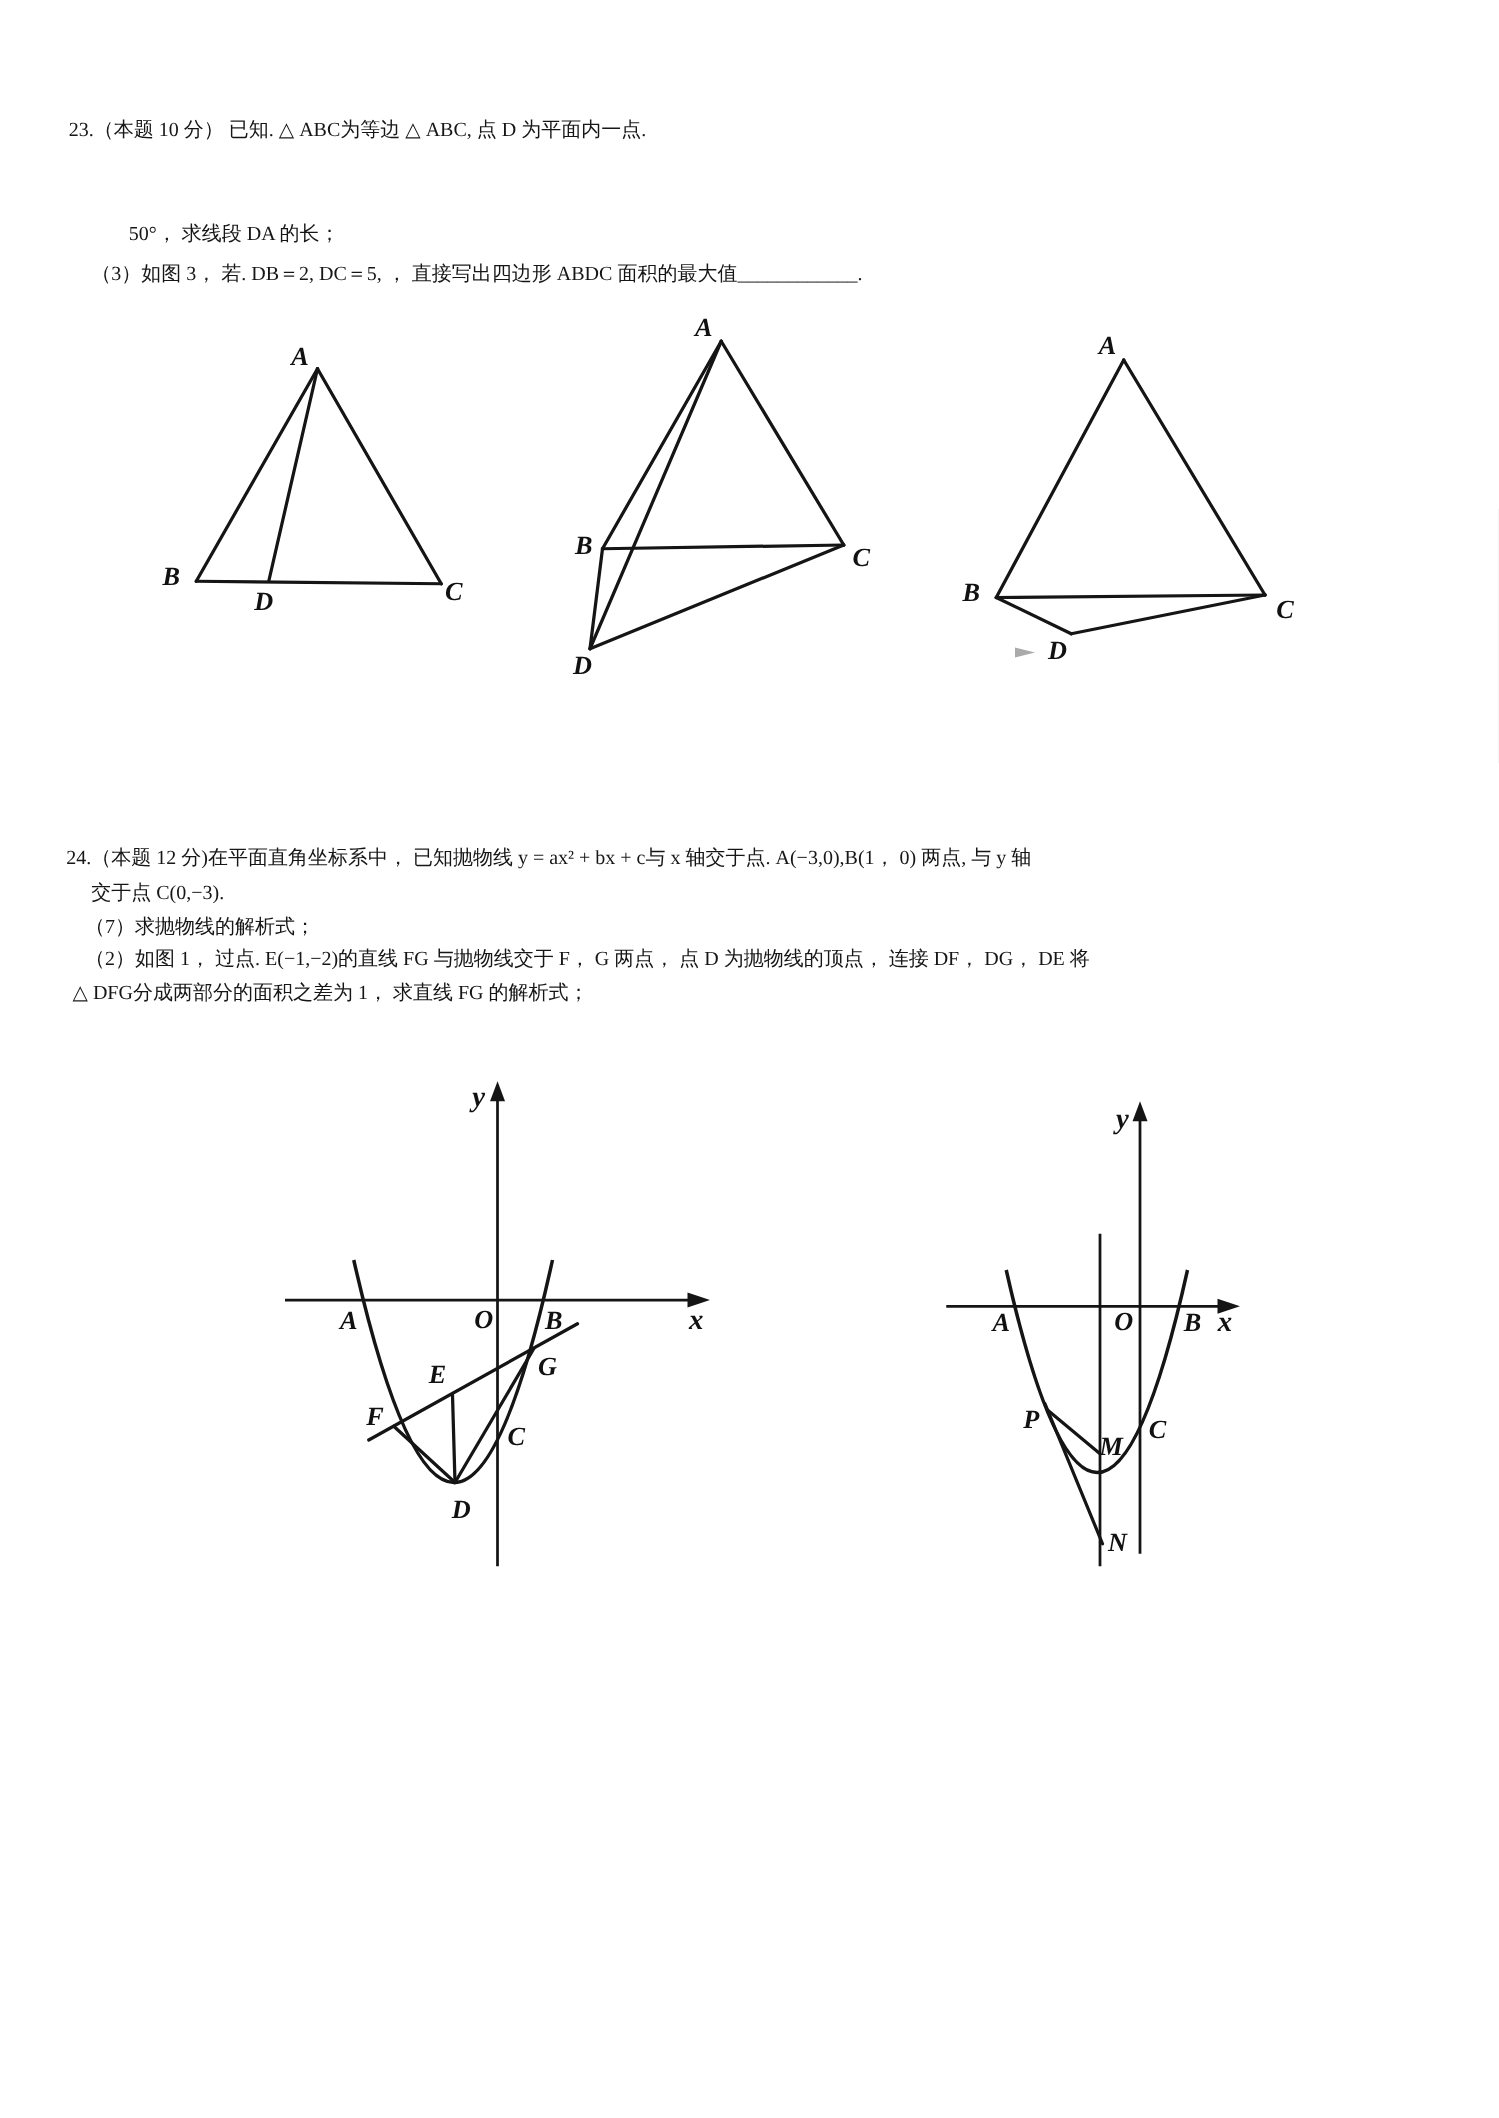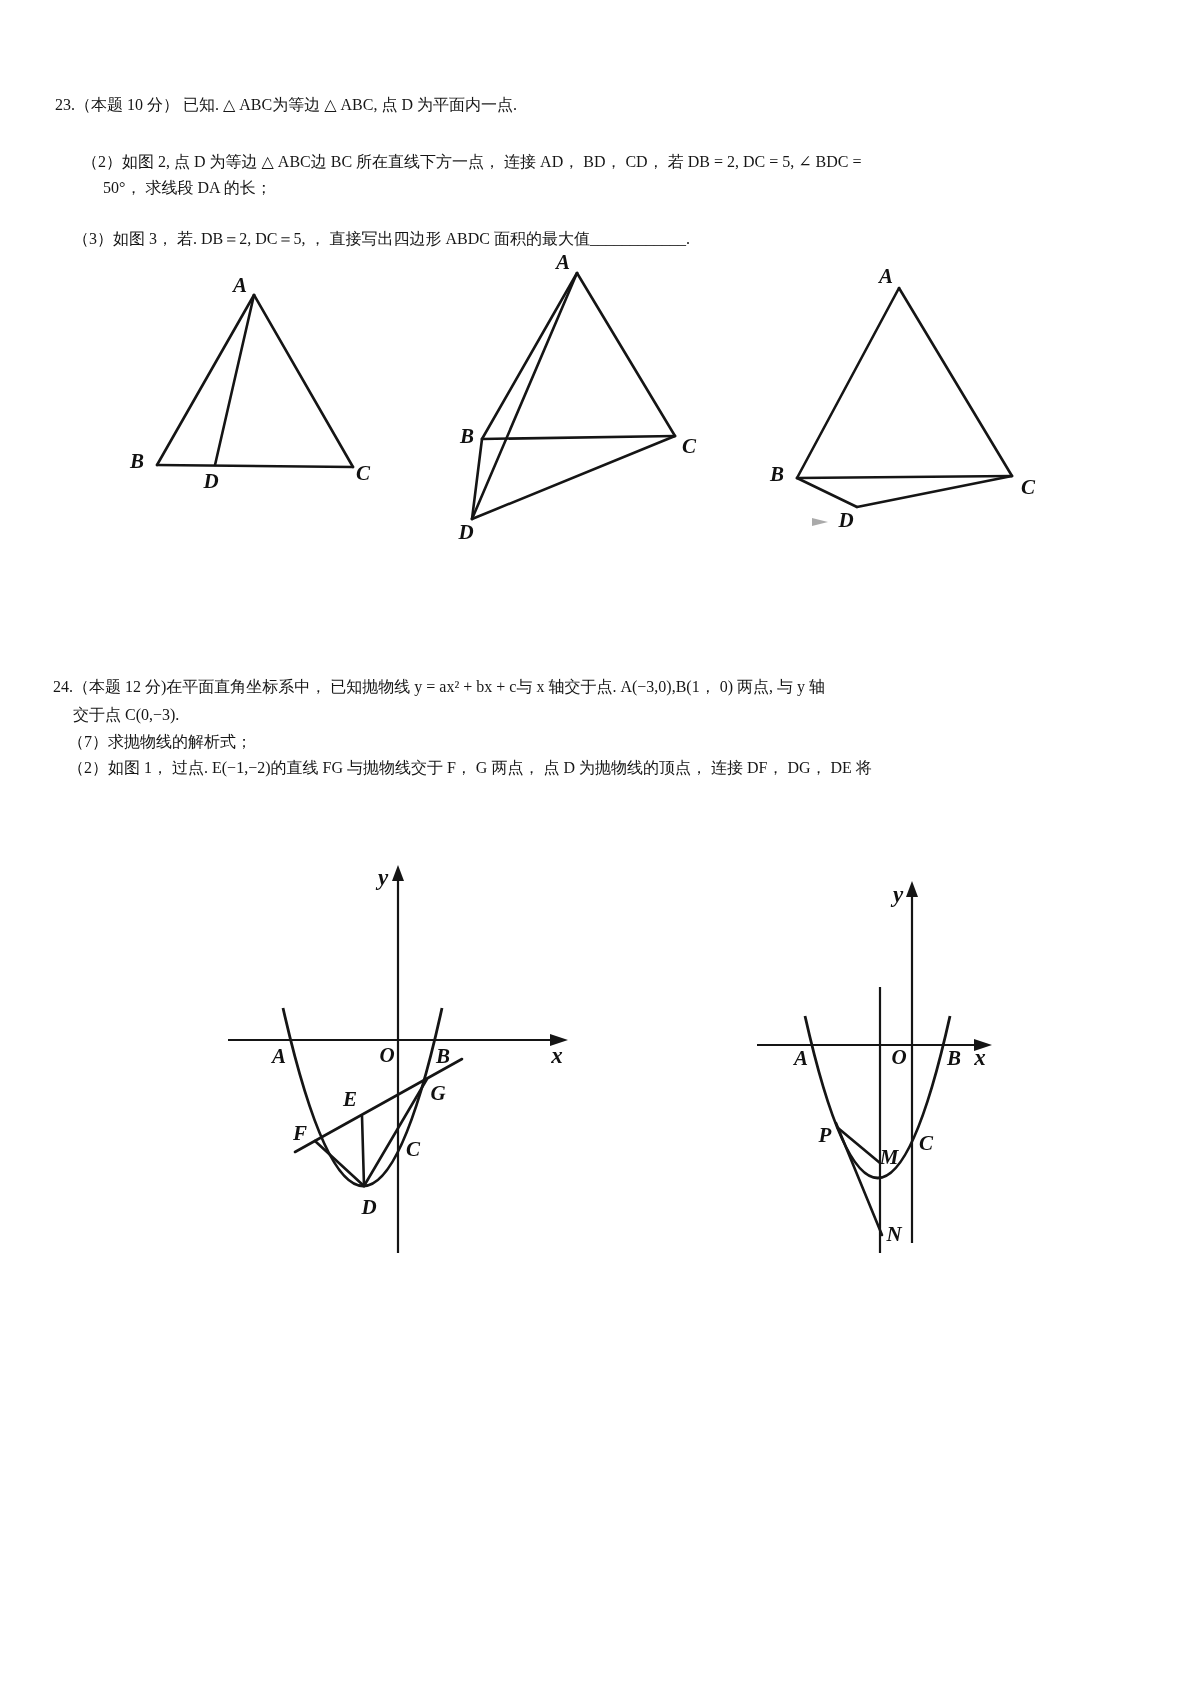--- a/index.html
+++ b/index.html
@@ -31,23 +31,22 @@
     font-size:21px;fill:#111;
   }
   .fig text.axlbl{font-size:23px;}
 </style>
 </head>
 <body>
 
 <div class="page">
 
   <div class="tl" style="left:55px;top:93px;">23.（本题 10 分） 已知. △ ABC为等边 △ ABC,  点  D  为平面内一点.</div>
-  <div class="tl" style="left:82px;top:150px;">（2）如图 2, 点  D  为等边 △ ABC边  BC 所在直线下方一点，  连接 AD，  BD，  CD，  若 DB = 2, DC = 5, ∠ BDC =</div>
   <div class="tl" style="left:103px;top:176px;">50°，  求线段 DA 的长；</div>
-  <div class="tl" style="left:73px;top:227px;">（3）如图 3，  若. DB＝2, DC＝5, ，  直接写出四边形 ABDC 面积的最大值____________.</div>
+  <div class="tl" style="left:73px;top:208px;">（3）如图 3，  若. DB＝2, DC＝5, ，  直接写出四边形 ABDC 面积的最大值____________.</div>
 
   <svg class="fig" style="left:120px;top:250px;" width="270" height="250" viewBox="0 0 270 250">
     <line class="seg" x1="134" y1="45" x2="37" y2="215"></line>
     <line class="seg" x1="134" y1="45" x2="233" y2="217"></line>
     <line class="seg" x1="37" y1="215" x2="233" y2="217"></line>
     <line class="seg" x1="134" y1="45" x2="95" y2="215"></line>
     <text x="120" y="42" text-anchor="middle">A</text>
     <text x="17" y="218" text-anchor="middle">B</text>
     <text x="243" y="230" text-anchor="middle">C</text>
     <text x="91" y="238" text-anchor="middle">D</text>
@@ -76,20 +75,21 @@
     <text x="166" y="33" text-anchor="middle">A</text>
     <text x="57" y="231" text-anchor="middle">B</text>
     <text x="308" y="244" text-anchor="middle">C</text>
     <text x="126" y="277" text-anchor="middle">D</text>
   </svg>
 
   <div class="tl" style="left:53px;top:675px;">24.（本题  12  分)在平面直角坐标系中，  已知抛物线 y = ax² + bx + c与 x 轴交于点.  A(−3,0),B(1，  0)  两点, 与 y 轴</div>
   <div class="tl" style="left:73px;top:703px;">交于点 C(0,−3).</div>
   <div class="tl" style="left:68px;top:730px;">（7）求抛物线的解析式；</div>
   <div class="tl" style="left:68px;top:756px;">（2）如图 1，  过点.  E(−1,−2)的直线 FG 与抛物线交于  F，  G 两点，  点 D  为抛物线的顶点，  连接 DF，  DG，  DE 将</div>
+  <div class="tl" style="left:58px;top:783px;">△ DFG分成两部分的面积之差为 1，  求直线  FG 的解析式；</div>
 
   <svg class="fig" style="left:190px;top:855px;" width="390" height="410" viewBox="0 0 390 410">
 
     <line class="axis" x1="208" y1="22" x2="208" y2="398"></line>
     <polygon class="arrow" points="208,10 202,26 214,26"></polygon>
     <line class="axis" x1="38" y1="185" x2="368" y2="185"></line>
     <polygon class="arrow" points="378,185 360,179 360,191"></polygon>
 
     <path class="curve" d="M 93 153 Q 174 509 252 153"></path>
 

